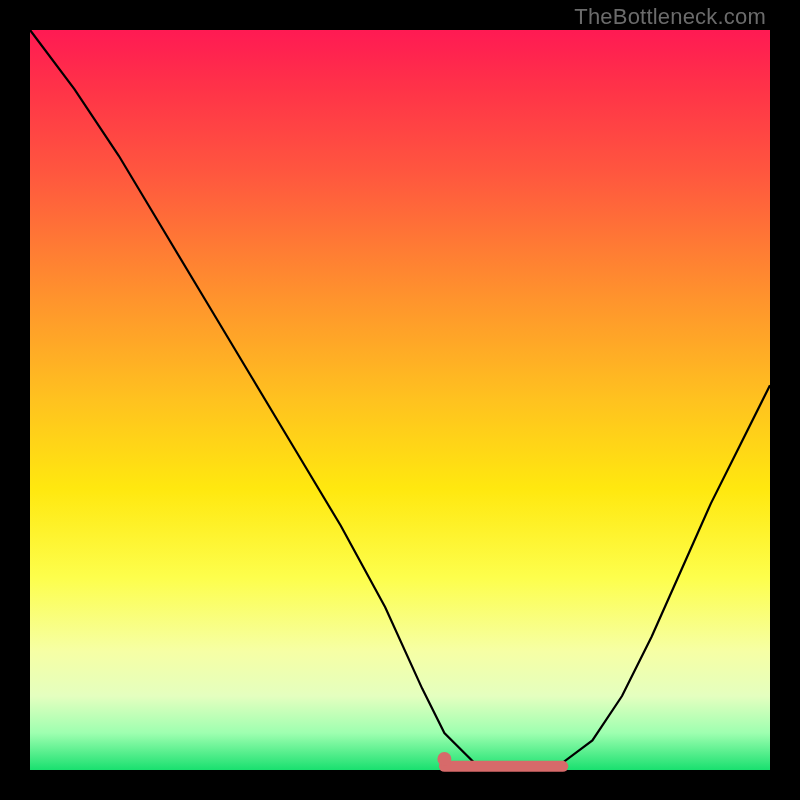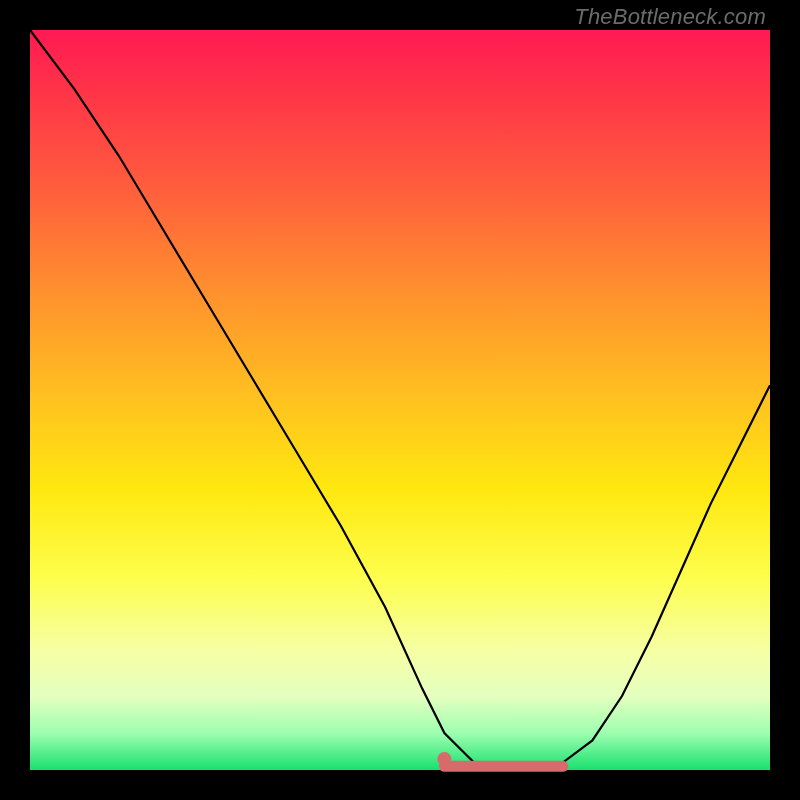--- a/index.html
+++ b/index.html
@@ -11,21 +11,20 @@
     overflow: hidden;
     font-family: Arial, Helvetica, sans-serif;
   }
   .frame {
     position: absolute;
     left: 0;
     top: 0;
     width: 800px;
     height: 800px;
     background: #000;
-    font-style: italic;
   }
   .plot {
     position: absolute;
     left: 30px;
     top: 30px;
     width: 740px;
     height: 740px;
     
     background: linear-gradient(
       to bottom,

